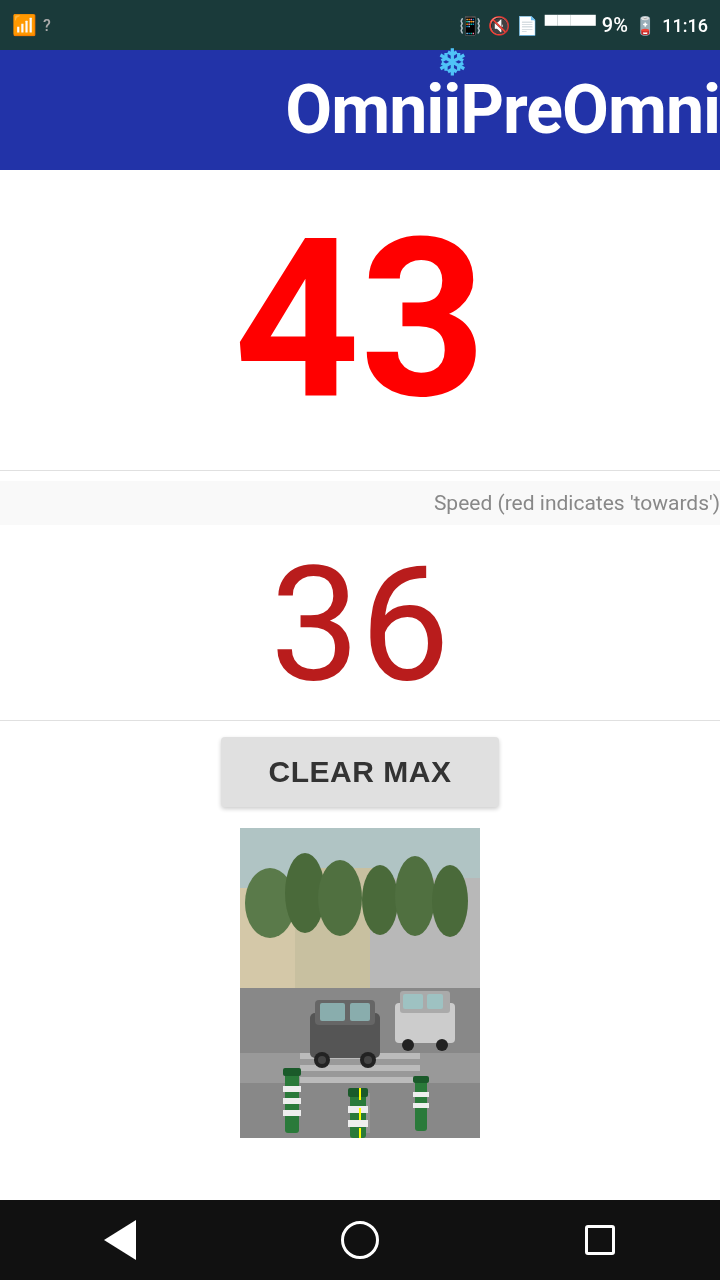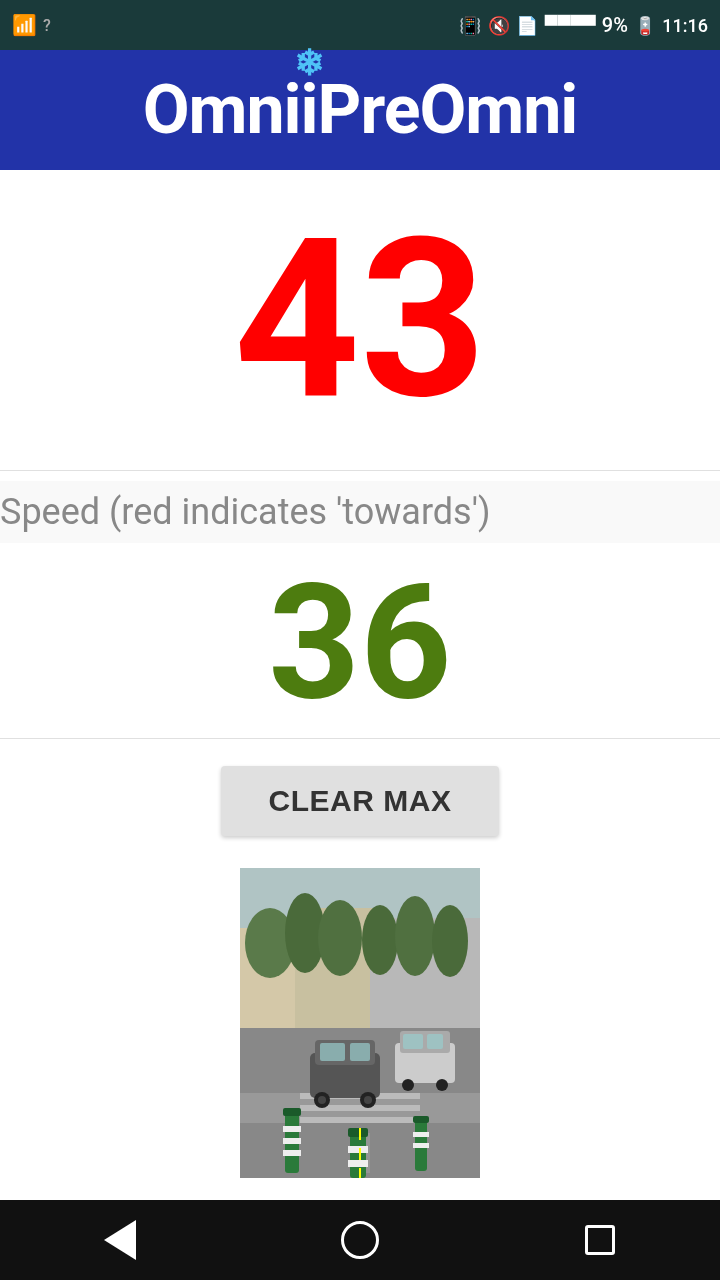--- a/index.html
+++ b/index.html
@@ -55,21 +55,21 @@
       font-size: 18px;
     }
 
     
     .header-bar {
       width: 100%;
       height: 120px;
       background: #2233a8;
       display: flex;
       align-items: center;
-      justify-content: center;
+      justify-content: flex-end;
       flex-shrink: 0;
     }
 
     .logo-text {
       font-size: 68px;
       font-weight: bold;
       color: white;
       letter-spacing: -1px;
       display: flex;
       align-items: center;
@@ -113,42 +113,42 @@
     }
 
     .speed-label-divider {
       width: 100%;
       height: 1px;
       background: #e0e0e0;
       margin: 10px 0;
     }
 
     .speed-label {
-      font-size: 36px;
+      font-size: 21px;
       color: #888;
-      text-align: left;
+      text-align: right;
       padding: 10px 0;
       width: 100%;
       background: #f9f9f9;
     }
 
     
     .max-speed-section {
       width: 100%;
       background: white;
       display: flex;
       flex-direction: column;
       align-items: center;
       padding: 20px 0 10px;
     }
 
     .max-speed-value {
       font-size: 160px;
-      font-weight: bold;
-      color: #4d7c0f;
+      font-weight: normal;
+      color: #b91c1c;
       line-height: 1;
       margin-bottom: 5px;
     }
 
     .max-speed-divider {
       width: 100%;
       height: 1px;
       background: #e0e0e0;
     }
 
@@ -156,21 +156,21 @@
       font-size: 28px;
       color: #888;
       text-align: center;
       padding: 10px 0;
       width: 100%;
       background: #f9f9f9;
     }
 
     
     .clear-max-btn {
-      margin: 27px auto;
+      margin: 16px auto;
       padding: 18px 48px;
       background: #e0e0e0;
       border: none;
       border-radius: 4px;
       font-size: 30px;
       font-weight: bold;
       color: #333;
       cursor: pointer;
       letter-spacing: 0.5px;
       box-shadow: 0 2px 4px rgba(0,0,0,0.2);

